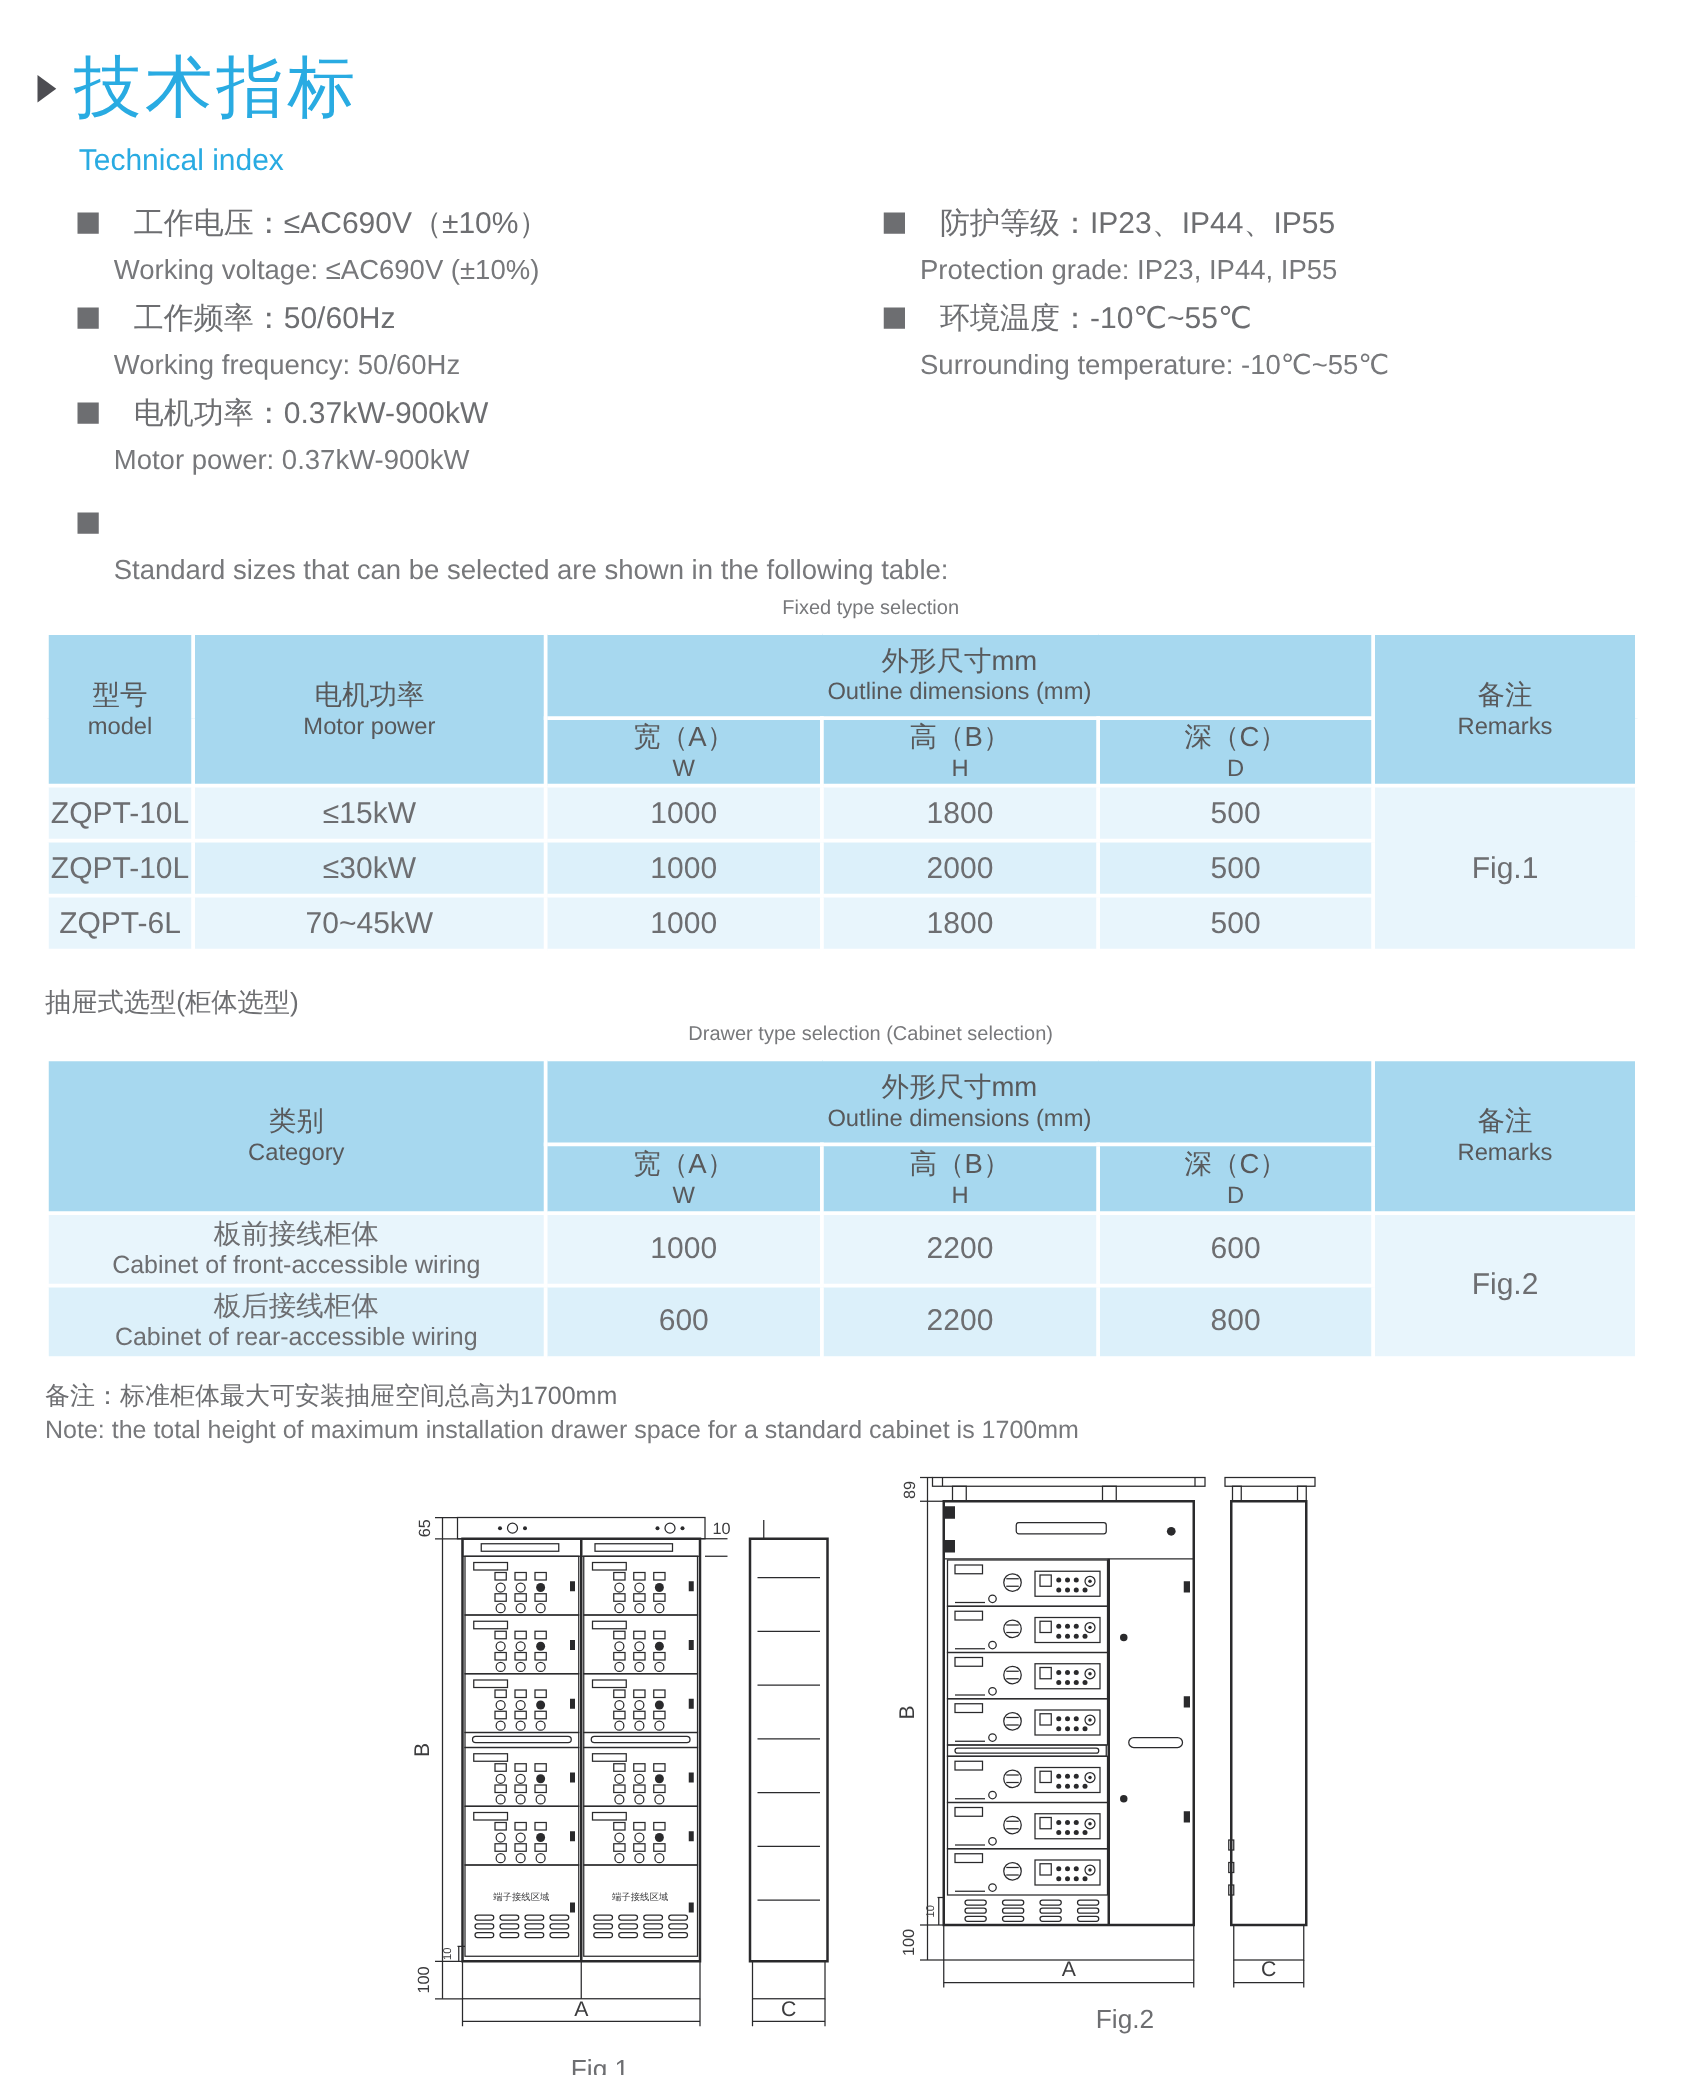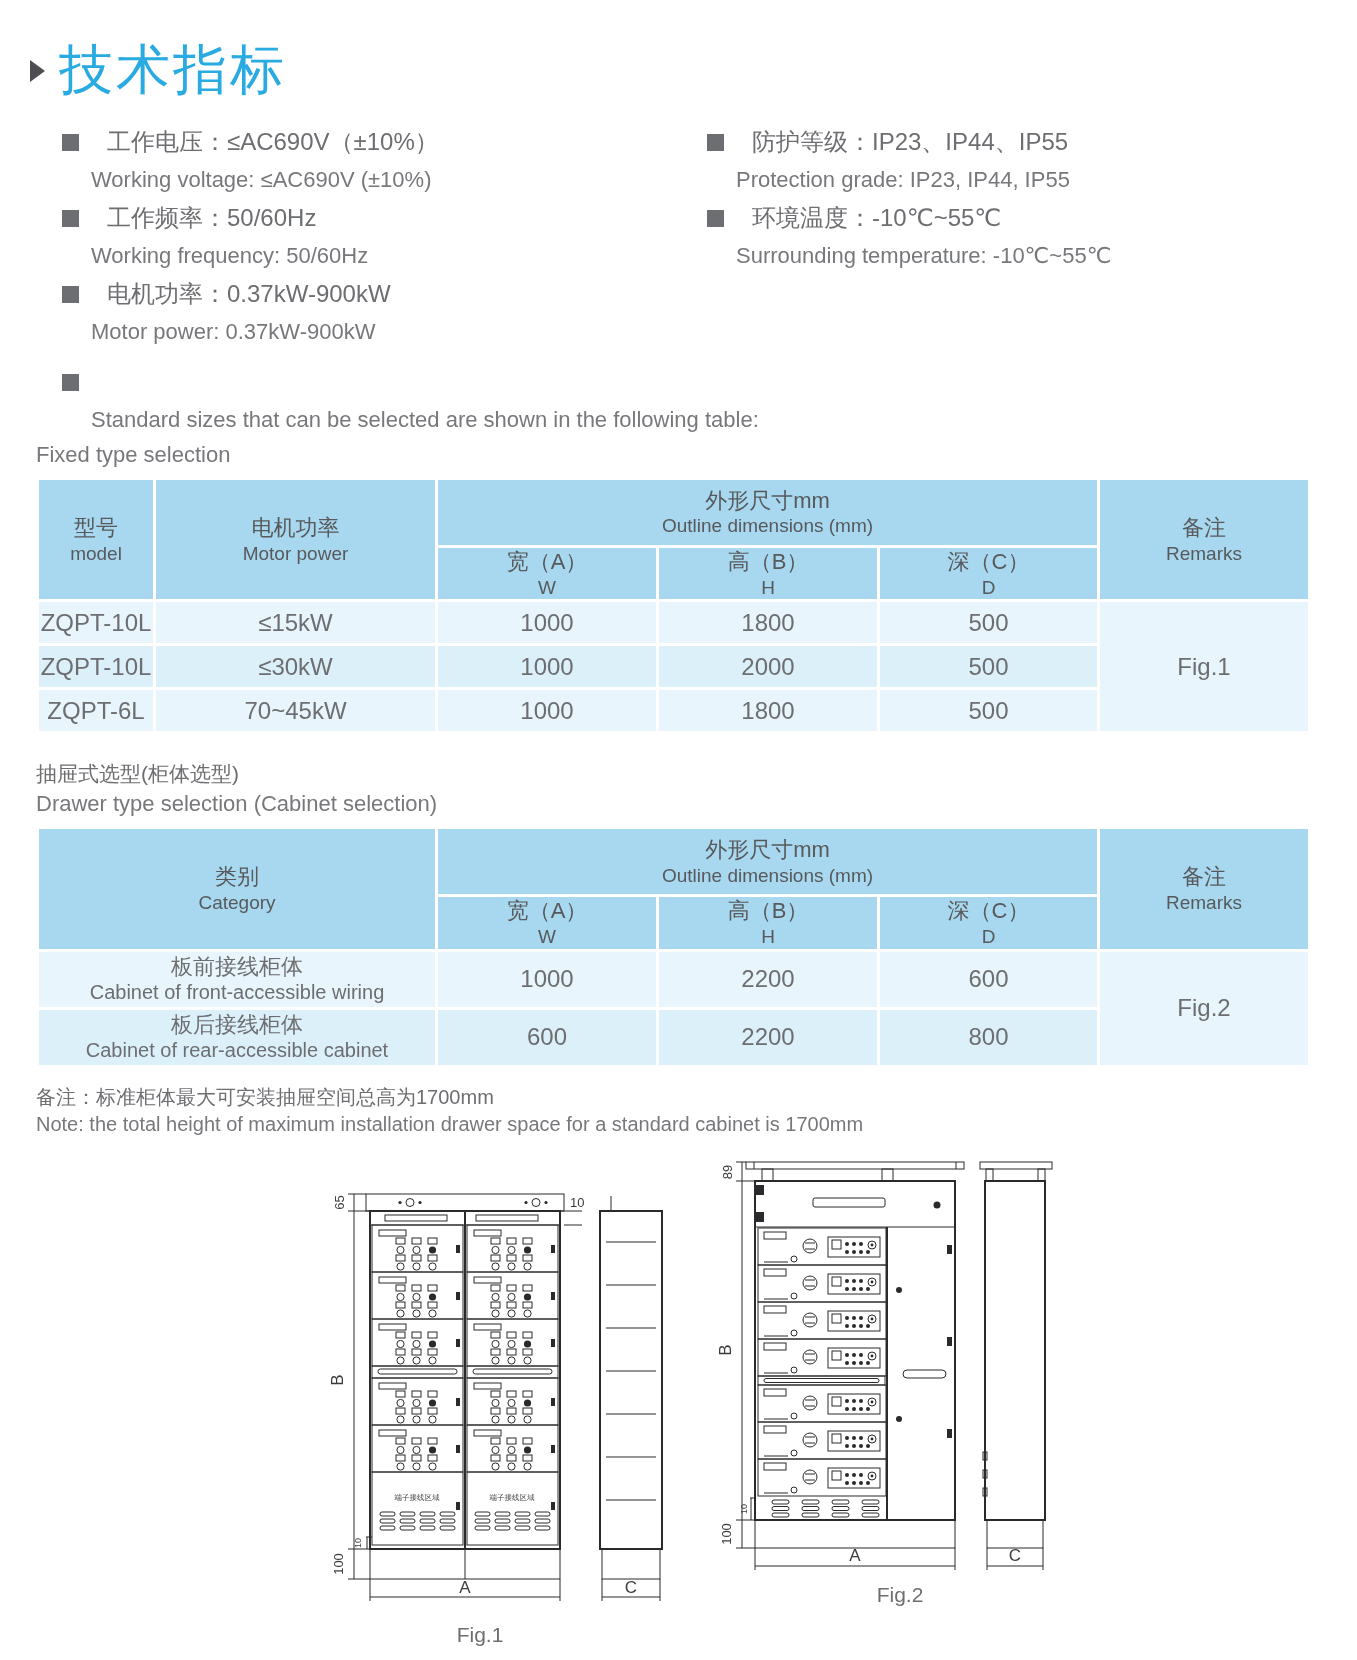--- a/index.html
+++ b/index.html
@@ -21,21 +21,21 @@
   .specs{display:grid;grid-template-columns:645px 1fr;padding:16px 0 0 62px;}
   .spec-zh{display:flex;align-items:center;gap:28px;font-size:24px;color:var(--text);height:38px;}
   .bullet{width:17px;height:17px;background:#6d6e71;flex:0 0 auto;}
   .spec-en{font-size:22px;color:var(--entext);height:38px;display:flex;align-items:center;margin-left:29px;}
 
   .intro{padding-left:62px;margin-top:12px;}
 
   
   .tblwrap{padding-left:36px;}
   .tbl-title-zh{font-size:21px;color:var(--text);margin-top:20px;}
-  .tbl-title-en{font-size:22px;color:var(--entext);margin-top:3px;}
+  .tbl-title-en{font-size:16px;color:var(--entext);margin-top:3px;text-align:center;}
   table{border-collapse:collapse;width:1272px;margin-top:9px;table-layout:fixed;}
   th,td{border:3px solid #fff;text-align:center;padding:0;vertical-align:middle;}
   th{background:var(--thbg);font-weight:normal;color:var(--ink);}
   td{background:var(--rowbg);font-size:24px;color:var(--text);}
   tr.alt td{background:var(--rowalt);}
   td.remark{background:var(--rowbg);font-size:24px;}
   .zh{display:block;font-size:22px;line-height:1.25;}
   .en{display:block;font-size:19px;line-height:1.25;color:var(--ink);}
   td .zh{font-size:22px;} td .en{font-size:20px;color:var(--text);}
   tr.hr1{height:68px;} tr.hr2{height:48px;}
@@ -62,20 +62,21 @@
 </head>
 <body>
 
 <div class="page">
 
   <div class="header">
     <div class="title-row">
       <span class="tri"></span>
       <span class="title">技术指标</span>
     </div>
+    <div class="subtitle">Technical index</div>
   </div>
 
   <div class="specs">
     <div>
       <div class="spec-zh">
         <span class="bullet"></span>
         <span>工作电压：≤AC690V（±10%）</span>
       </div>
       <div class="spec-en">Working voltage: ≤AC690V (±10%)</div>
       <div class="spec-zh">
@@ -226,21 +227,21 @@
           <span class="en">Cabinet of front-accessible wiring</span>
         </td>
         <td>1000</td>
         <td>2200</td>
         <td>600</td>
         <td class="remark" rowspan="2">Fig.2</td>
       </tr>
       <tr class="dr alt">
         <td>
           <span class="zh">板后接线柜体</span>
-          <span class="en">Cabinet of rear-accessible cabinet</span>
+          <span class="en">Cabinet of rear-accessible wiring</span>
         </td>
         <td>600</td>
         <td>2200</td>
         <td>800</td>
       </tr>
     </tbody>
       </table>
   </div>
 
   <div class="note">

